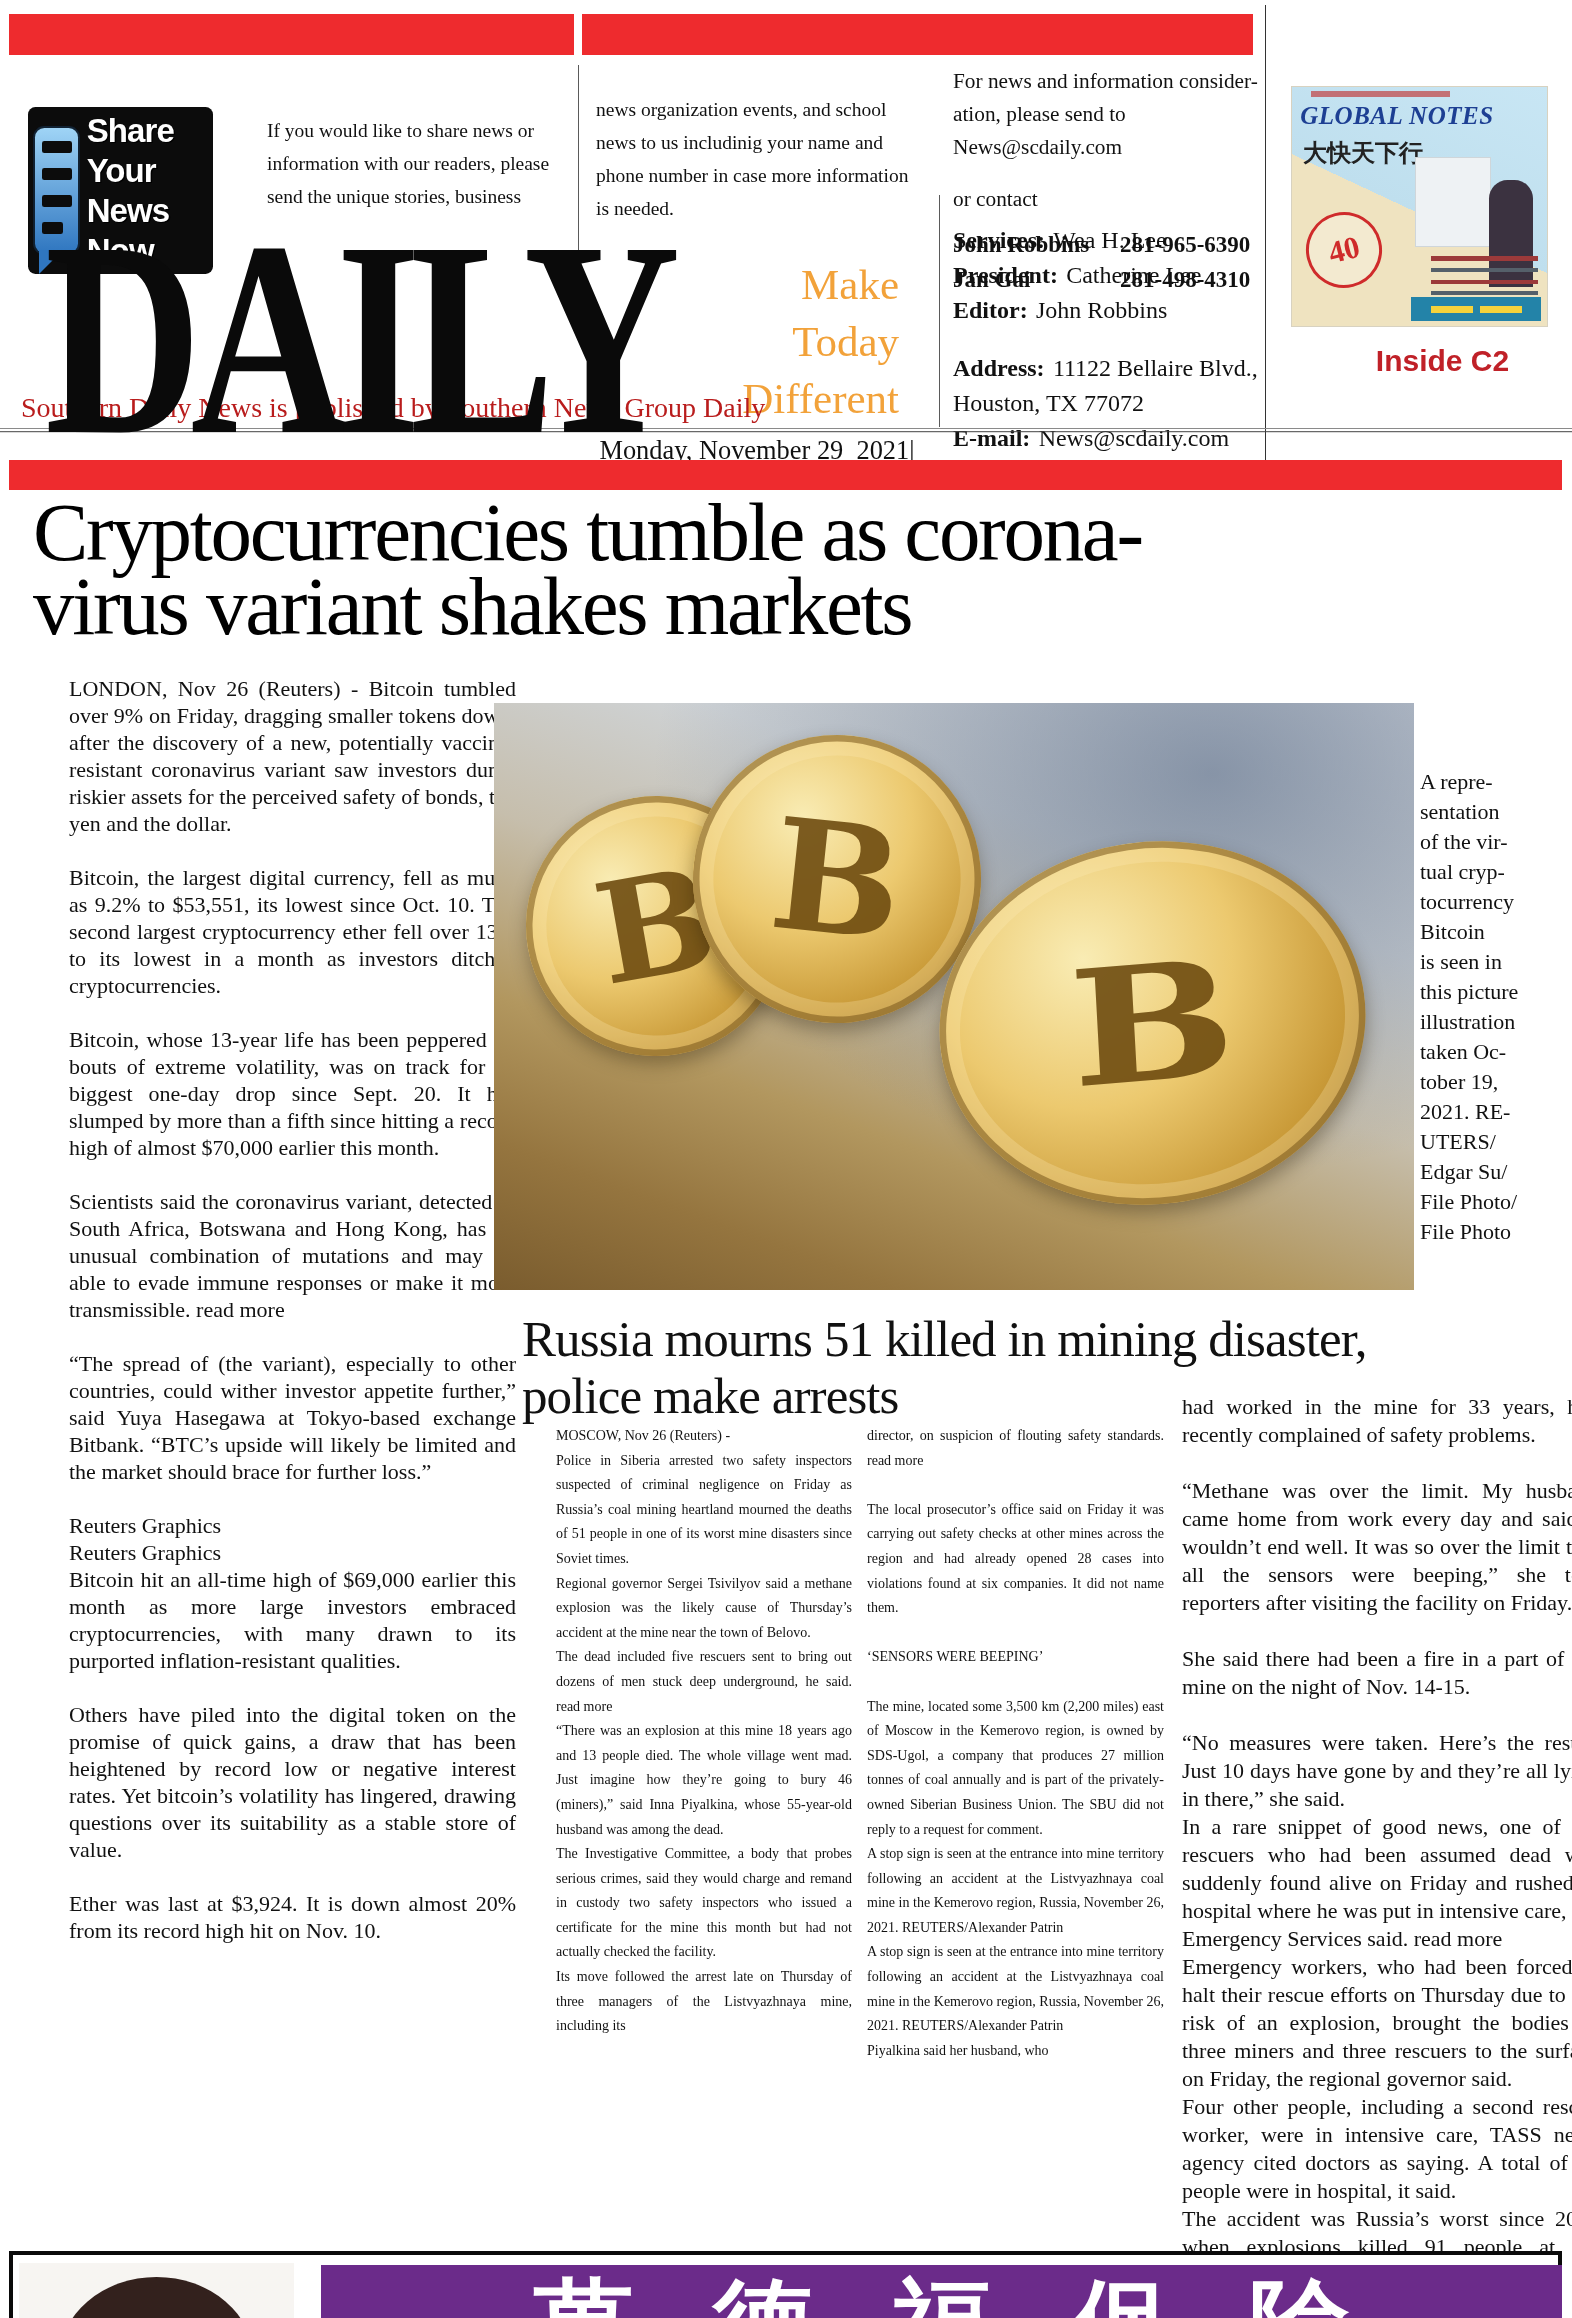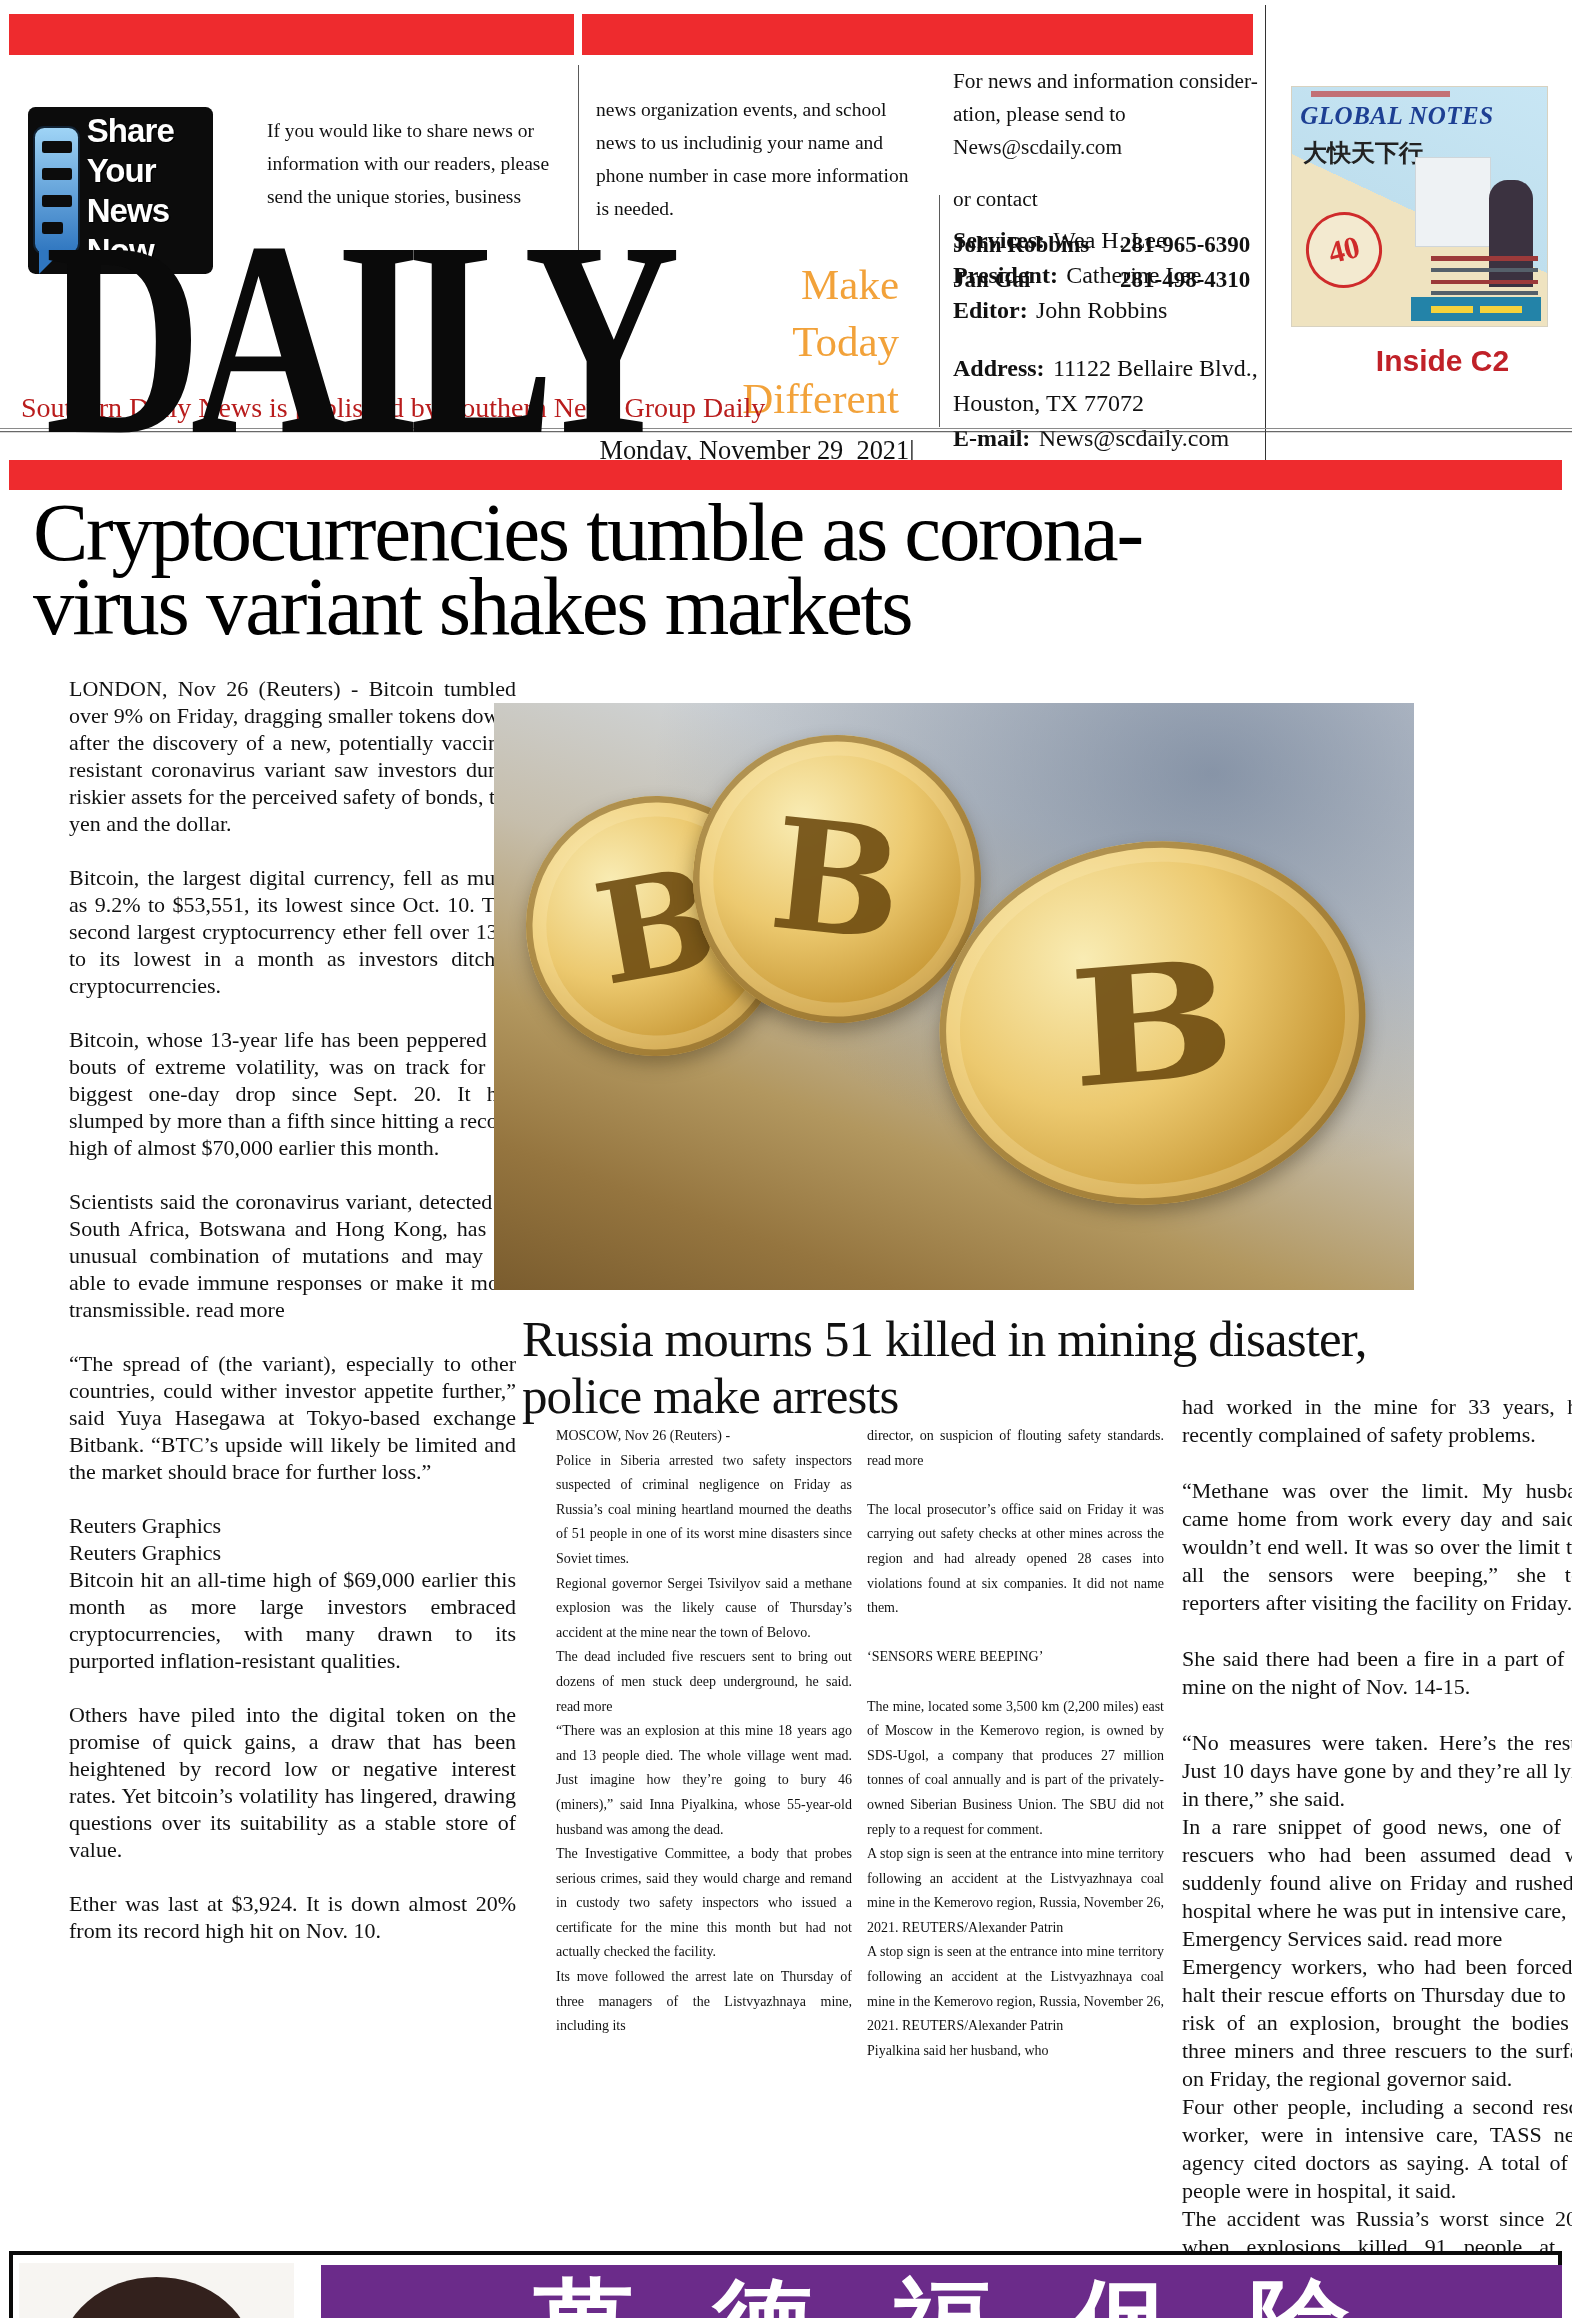--- a/index.html
+++ b/index.html
@@ -212,20 +212,36 @@
       <span class="g" style="font-size:139px;">B</span>
       </div>
     <div class="coin" style="left:199px;top:32px;width:288px;height:288px;transform:rotate(6deg);">
       <span class="g" style="font-size:153px;">B</span>
       </div>
     <div class="coin" style="left:445px;top:139px;width:427px;height:362px;border-radius:50%;transform:rotate(-8deg);">
       <span class="g" style="font-size:195px;transform:scaleY(.82) rotate(4deg);display:block;">B</span>
       </div>
   </div>
 
+  <div class="abs caption pre">A repre-
+sentation
+of the vir-
+tual cryp-
+tocurrency
+Bitcoin
+is seen in
+this picture
+illustration
+taken Oc-
+tober 19,
+2021. RE-
+UTERS/
+Edgar Su/
+File Photo/
+File Photo</div>
 
   <div class="abs r-headline pre">Russia mourns 51 killed in mining disaster,
 police make arrests</div>
 
   <div class="abs r-col pre just" style="left:524px;top:1424px;width:296px;">MOSCOW, Nov 26 (Reuters) -
 Police in Siberia arrested two safety inspectors suspected of criminal negligence on Friday as Russia’s coal mining heartland mourned the deaths of 51 people in one of its worst mine disasters since Soviet times.
 Regional governor Sergei Tsivilyov said a methane explosion was the likely cause of Thursday’s accident at the mine near the town of Belovo.
 The dead included five rescuers sent to bring out dozens of men stuck deep underground, he said. read more
 “There was an explosion at this mine 18 years ago and 13 people died. The whole village went mad. Just imagine how they’re going to bury 46 (miners),” said Inna Piyalkina, whose 55-year-old husband was among the dead.
 The Investigative Committee, a body that probes serious crimes, said they would charge and remand in custody two safety inspectors who issued a certificate for the mine this month but had not actually checked the facility.

